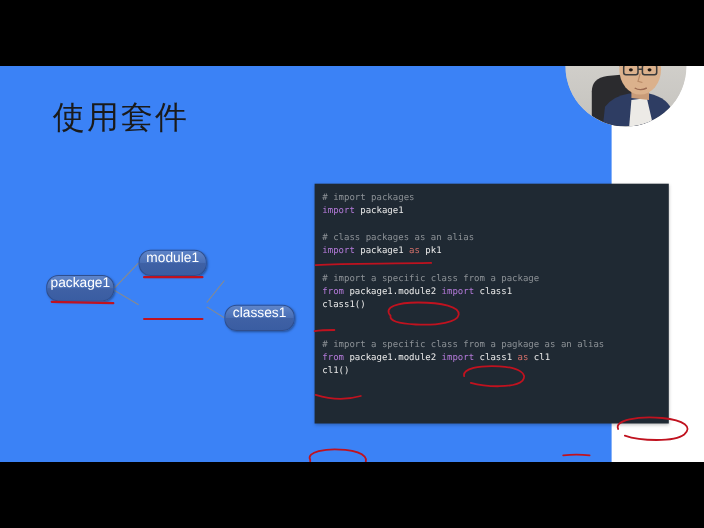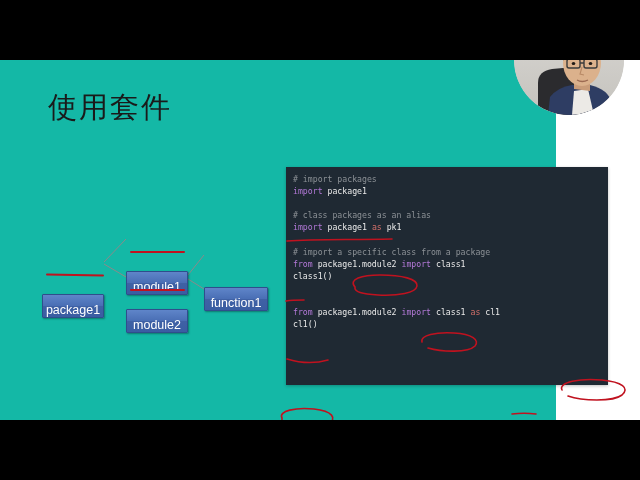--- a/index.html
+++ b/index.html
@@ -27,21 +27,21 @@
   .letterbox.top { top: 0; height: 60px; }
   .letterbox.bottom { top: 420px; height: 60px; }
 
   
   #slide {
     position: absolute;
     left: 0;
     top: 60px;
     width: 556px;
     height: 360px;
-    background: #14b8a6;
+    background: #3b82f6;
   }
 
   
   #slide-title {
     position: absolute;
     left: 48px;
     top: 30px;
     font-size: 29px;
     line-height: 1.2;
     color: #1a1a1a;
@@ -59,33 +59,32 @@
     height: 84px;
   }
   #diagram svg.connectors {
     position: absolute;
     left: 0; top: 0;
     width: 248px;
     height: 84px;
   }
   .node {
     position: absolute;
-    border-radius: 1px;
+    border-radius: 11px;
     background: linear-gradient(to bottom, #5f85c9 0%, #4a6fb5 48%, #3f61a5 52%, #3a5da2 100%);
     border: 1px solid #2f4e8c;
     box-shadow: 1px 1px 2px rgba(0,0,0,0.35);
     color: #ffffff;
     font-size: 12.5px;
     line-height: 1;
     display: flex;
-    align-items: flex-end;
+    align-items: flex-start;
     justify-content: center;
     box-sizing: border-box;
     white-space: nowrap;
-    margin-top: 44px;
   }
   .node .lbl { position: relative; top: -0.5px; }
   .node-underline {
     position: absolute;
     height: 2px;
     background: #c0121f;
     border-radius: 2px;
     z-index: 6;
   }
 
@@ -168,44 +167,42 @@
         <line x1="154" y1="51" x2="170" y2="31" stroke="#8a8a8a" stroke-width="1"></line>
         <line x1="154" y1="55" x2="170" y2="65" stroke="#8a8a8a" stroke-width="1"></line>
       </svg>
 
       <div class="node" id="node-package1">
         <span class="lbl">package1</span>
       </div>
       <div class="node" id="node-module1">
         <span class="lbl">module1</span>
       </div>
-      <div class="node" id="node-module2">
-        <span class="lbl">module2</span>
-      </div>
-      <div class="node" id="node-function1">
-        <span class="lbl">function1</span>
+      <div class="node" id="node-classes1">
+        <span class="lbl">classes1</span>
       </div>
 
       <div class="node-underline" id="ul-package1"></div>
       <div class="node-underline" id="ul-module1"></div>
       <div class="node-underline" id="ul-module2"></div>
     </div>
 
     <div id="code-block">
       <div class="code-line"><span class="tok-comment"># import packages</span></div>
       <div class="code-line"><span class="tok-kw">import</span><span class="tok-plain"> package1</span></div>
       <div class="code-line"><span class="tok-plain"></span></div>
       <div class="code-line"><span class="tok-comment"># class packages as an alias</span></div>
       <div class="code-line"><span class="tok-kw">import</span><span class="tok-plain"> package1 </span><span class="tok-as">as</span><span class="tok-plain"> pk1</span></div>
       <div class="code-line"><span class="tok-plain"></span></div>
       <div class="code-line"><span class="tok-comment"># import a specific class from a package</span></div>
       <div class="code-line"><span class="tok-kw">from</span><span class="tok-plain"> package1.module2 </span><span class="tok-kw">import</span><span class="tok-plain"> class1</span></div>
       <div class="code-line"><span class="tok-plain">class1()</span></div>
       <div class="code-line"><span class="tok-plain"></span></div>
       <div class="code-line"><span class="tok-plain"></span></div>
+      <div class="code-line"><span class="tok-comment"># import a specific class from a pagkage as an alias</span></div>
       <div class="code-line"><span class="tok-kw">from</span><span class="tok-plain"> package1.module2 </span><span class="tok-kw">import</span><span class="tok-plain"> class1 </span><span class="tok-as">as</span><span class="tok-plain"> cl1</span></div>
       <div class="code-line"><span class="tok-plain">cl1()</span></div>
     </div>
 
     <svg id="annotations" viewBox="0 0 370 300">
       <g fill="none" stroke="#c0121f" stroke-width="1.6" stroke-linecap="round">
 
         <path d="M17 81 C 45 79, 80 80, 122 79"></path>
 
         <path d="M85 127 C 78 119, 92 115, 110 115 C 132 115, 148 119, 147 126 C 146 133, 128 136, 108 135 C 92 134, 84 132, 85 127 Z"></path>

